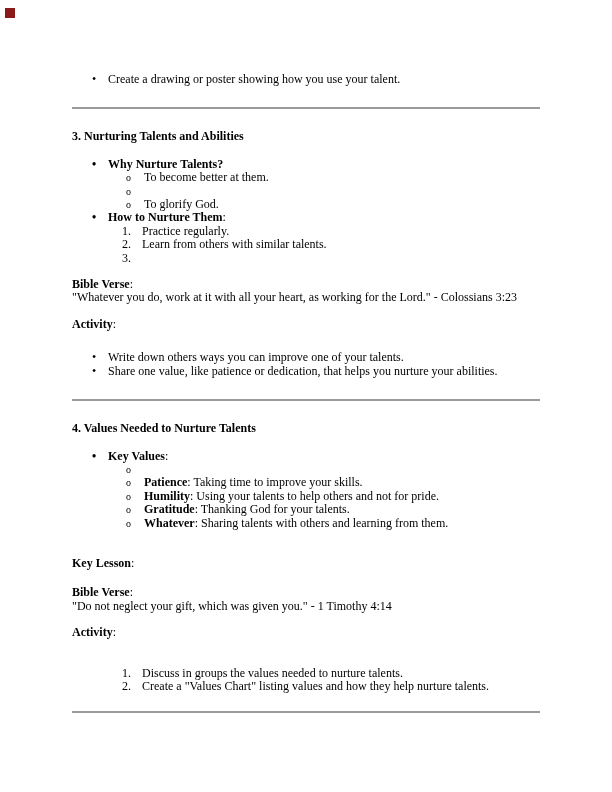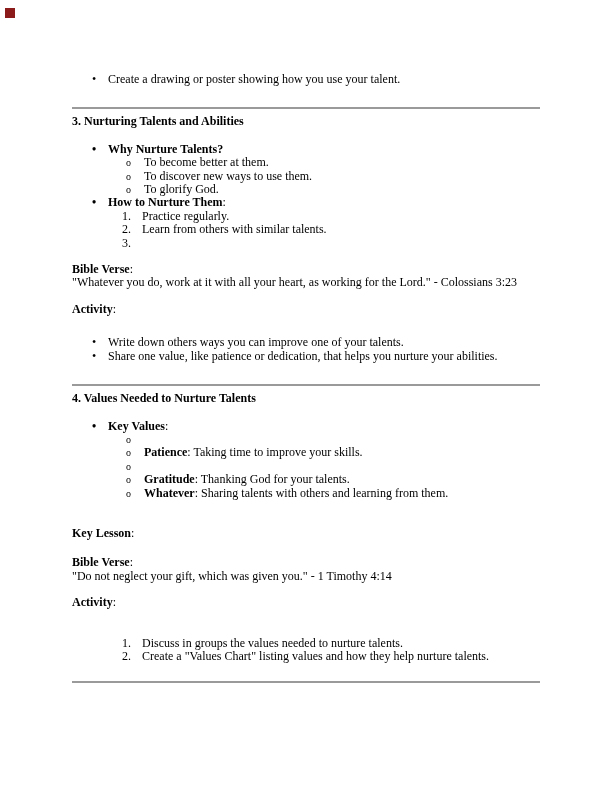--- a/index.html
+++ b/index.html
@@ -22,21 +22,21 @@
     height: 10px;
   }
   .content {
     position: absolute;
     left: 72px;
     top: 73px;
     width: 468px;
   }
   .hr { height: 2px; background: #9a9a9a; margin-top: 21px; }
   .hr.last { margin-top: 18px; }
-  .heading { font-weight: bold; margin-top: 6px; }
+  .heading { font-weight: bold; margin-top: 21px; }
   .b { font-weight: bold; }
   .li { display: flex; }
   .l1 { padding-left: 20px; }
   .l1 > .m { width: 16px; flex: 0 0 16px; }
   .l2 { padding-left: 54px; }
   .l2 > .m { width: 18px; flex: 0 0 18px; font-size: 10px; }
   .ln { padding-left: 50px; }
   .ln > .m { width: 20px; flex: 0 0 20px; }
   .mt14 { margin-top: 14px; }
   .mt13 { margin-top: 13px; }
@@ -64,21 +64,20 @@
     <div class="li l1 mt14">
       <span class="m b">•</span>
       <span class="txt b">Why Nurture Talents?</span>
     </div>
     <div class="li l2">
       <span class="m">o</span>
       <span class="txt">To become better at them.</span>
     </div>
     <div class="li l2">
       <span class="m">o</span>
-      <span class="txt">To discover new ways to use them.</span>
     </div>
     <div class="li l2">
       <span class="m">o</span>
       <span class="txt">To glorify God.</span>
     </div>
 
     <div class="li l1">
       <span class="m b">•</span>
       <span class="txt"><span class="b">How to Nurture Them</span><span>:</span></span>
     </div>
@@ -122,20 +121,21 @@
     </div>
     <div class="li l2">
       <span class="m">o</span>
     </div>
     <div class="li l2">
       <span class="m">o</span>
       <span class="txt"><span class="b">Patience</span><span>: Taking time to improve your skills.</span></span>
     </div>
     <div class="li l2">
       <span class="m">o</span>
+      <span class="txt"><span class="b">Humility</span><span>: Using your talents to help others and not for pride.</span></span>
     </div>
     <div class="li l2">
       <span class="m">o</span>
       <span class="txt"><span class="b">Gratitude</span><span>: Thanking God for your talents.</span></span>
     </div>
     <div class="li l2">
       <span class="m">o</span>
       <span class="txt"><span class="b">Whatever</span><span>: Sharing talents with others and learning from them.</span></span>
     </div>
 

